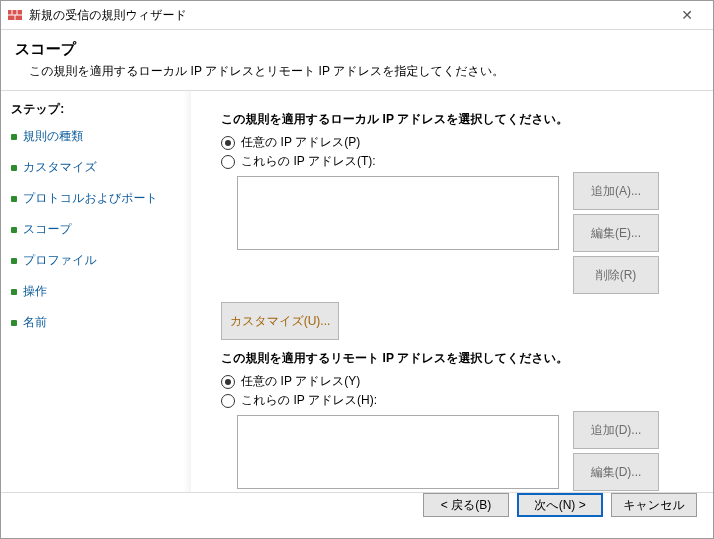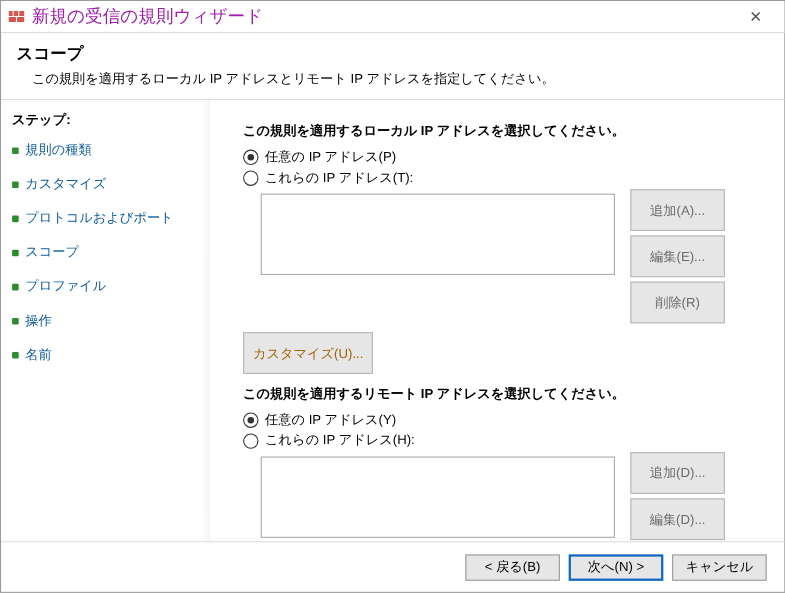--- a/index.html
+++ b/index.html
@@ -31,22 +31,22 @@
   .titlebar .icon {
     width: 16px;
     height: 16px;
     margin-right: 6px;
     display: inline-flex;
     align-items: center;
     justify-content: center;
   }
   .titlebar .title {
     flex: 1;
-    font-size: 16px;
-    color: #a21caf;
+    font-size: 12px;
+    color: #000000;
   }
   .titlebar .close {
     width: 40px;
     text-align: center;
     color: #555;
     font-size: 14px;
     line-height: 1;
   }
   
   .header {
@@ -165,21 +165,20 @@
   .interface-row {
     display:flex;
     align-items:center;
     justify-content:space-between;
     max-width: 464px;
     margin: 8px 0 10px 0;
   }
   .footer {
     height: 46px;
     display:flex;
-    align-items:center;
     justify-content:flex-end;
     gap:8px;
     padding-right: 16px;
     border-top: 1px solid #dcdcdc;
     box-sizing:border-box;
   }
   .footer button {
     min-width: 86px;
     height: 24px;
     font-size: 12px;

